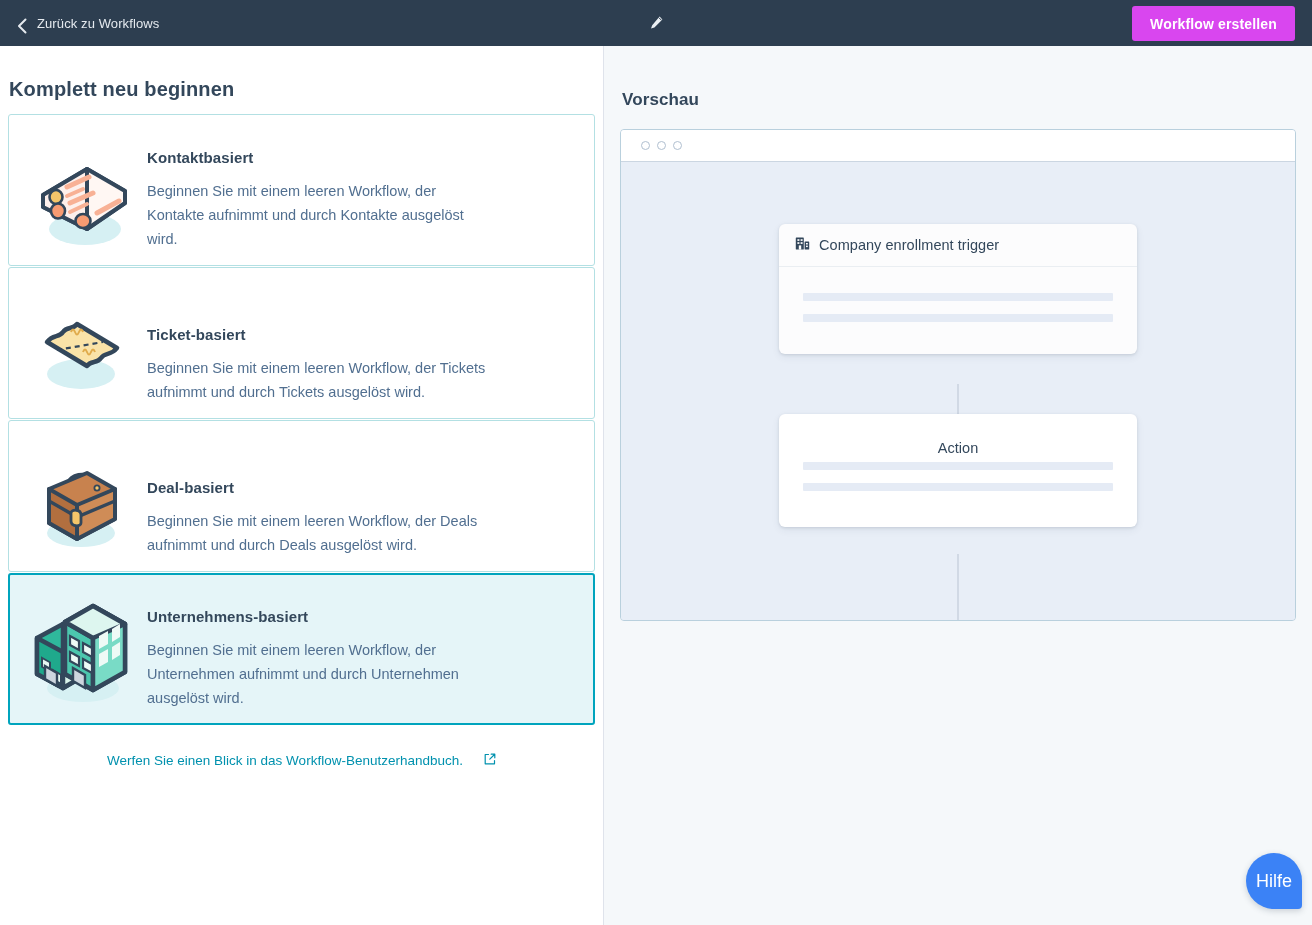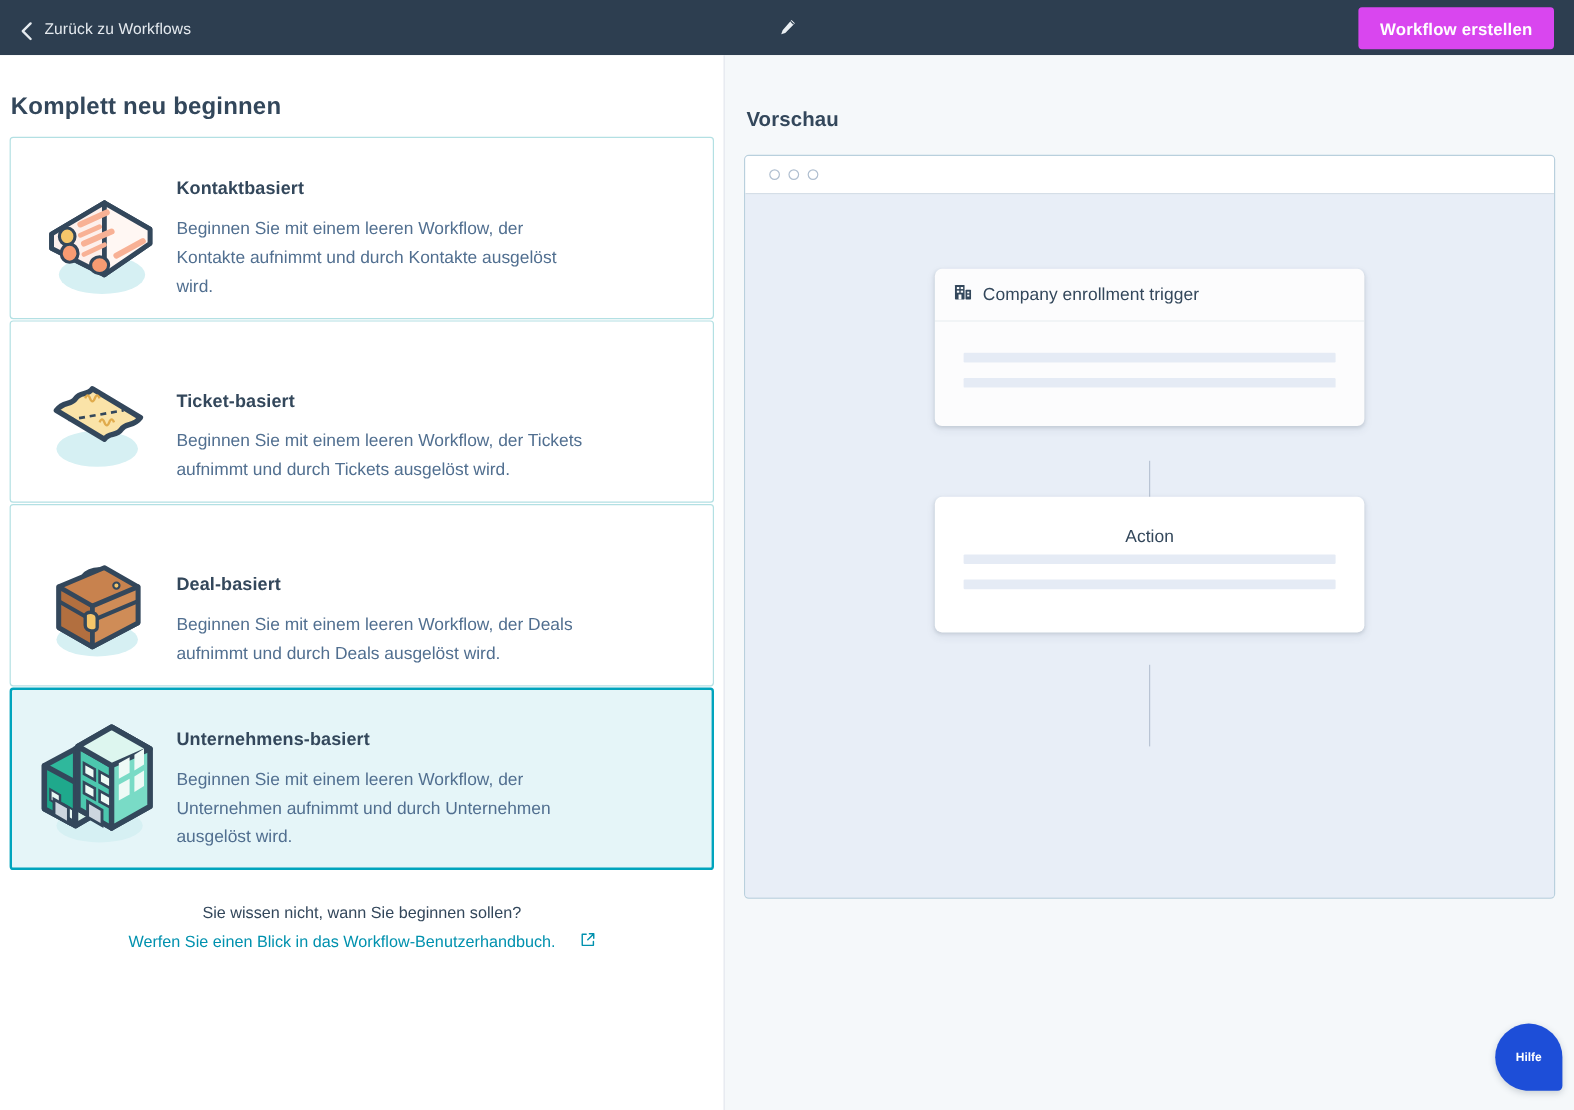--- a/index.html
+++ b/index.html
@@ -175,21 +175,21 @@
     align-items: center;
     gap: 21px;
   }
 
   
   .preview-window {
     margin-top: 19px;
     border: 1px solid #b9d0dd;
     border-radius: 4px;
     overflow: hidden;
-    height: 620px;
+    height: 492px;
     background: #e8eef7;
     display: flex;
     flex-direction: column;
   }
   .pw-chrome {
     height: 32px;
     background: #ffffff;
     border-bottom: 1px solid #cbd6e2;
     display: flex;
     align-items: center;
@@ -253,32 +253,31 @@
   }
   .skel:last-child { margin-bottom: 0; }
   .fc-body-action { padding: 0 24px 36px 24px; }
 
   
   .hilfe-btn {
     position: absolute;
     right: 10px;
     bottom: 16px;
     width: 56px; height: 56px;
-    background: #1d4ed8;
+    background: #3b82f6;
     color: #ffffff;
     border: none;
     border-radius: 28px 28px 4px 28px;
-    font-size: 10px;
+    font-size: 18px;
     font-family: inherit;
     cursor: pointer;
     display: flex;
     align-items: center;
     justify-content: center;
     box-shadow: 0 2px 6px rgba(45,62,80,.22);
-    font-weight: bold;
   }
 </style>
 </head>
 <body>
 
 <div class="topbar">
   <a class="back-link">
     <span class="back-chevron">
       <svg width="11" height="16" viewBox="0 0 11 16" fill="none">
         <path d="M8.5 1.5L2 8l6.5 6.5" stroke="#e5eaef" stroke-width="2" stroke-linecap="round" stroke-linejoin="round"></path>
@@ -390,21 +389,20 @@
           </svg>
         </div>
         <div class="opt-text">
           <div class="opt-title">Unternehmens-basiert</div>
           <p class="opt-desc">Beginnen Sie mit einem leeren Workflow, der Unternehmen aufnimmt und durch Unternehmen ausgelöst wird.</p>
         </div>
       </div>
     </div>
 
     <div class="help-block">
-      <div>Sie wissen nicht, wann Sie beginnen sollen?</div>
       <a class="help-link">
         <span>Werfen Sie einen Blick in das Workflow-Benutzerhandbuch.</span>
         <span>
           <svg width="12" height="12" viewBox="0 0 12 12" fill="none">
             <path d="M4.5 1.5H1.2v9.3h9.3V7.5" stroke="#0091ae" stroke-width="1.2" fill="none" stroke-linecap="round" stroke-linejoin="round"></path>
             <path d="M7.2 1.2h3.6v3.6M10.5 1.5L5.8 6.2" stroke="#0091ae" stroke-width="1.2" fill="none" stroke-linecap="round" stroke-linejoin="round"></path>
           </svg>
         </span>
       </a>
     </div>

